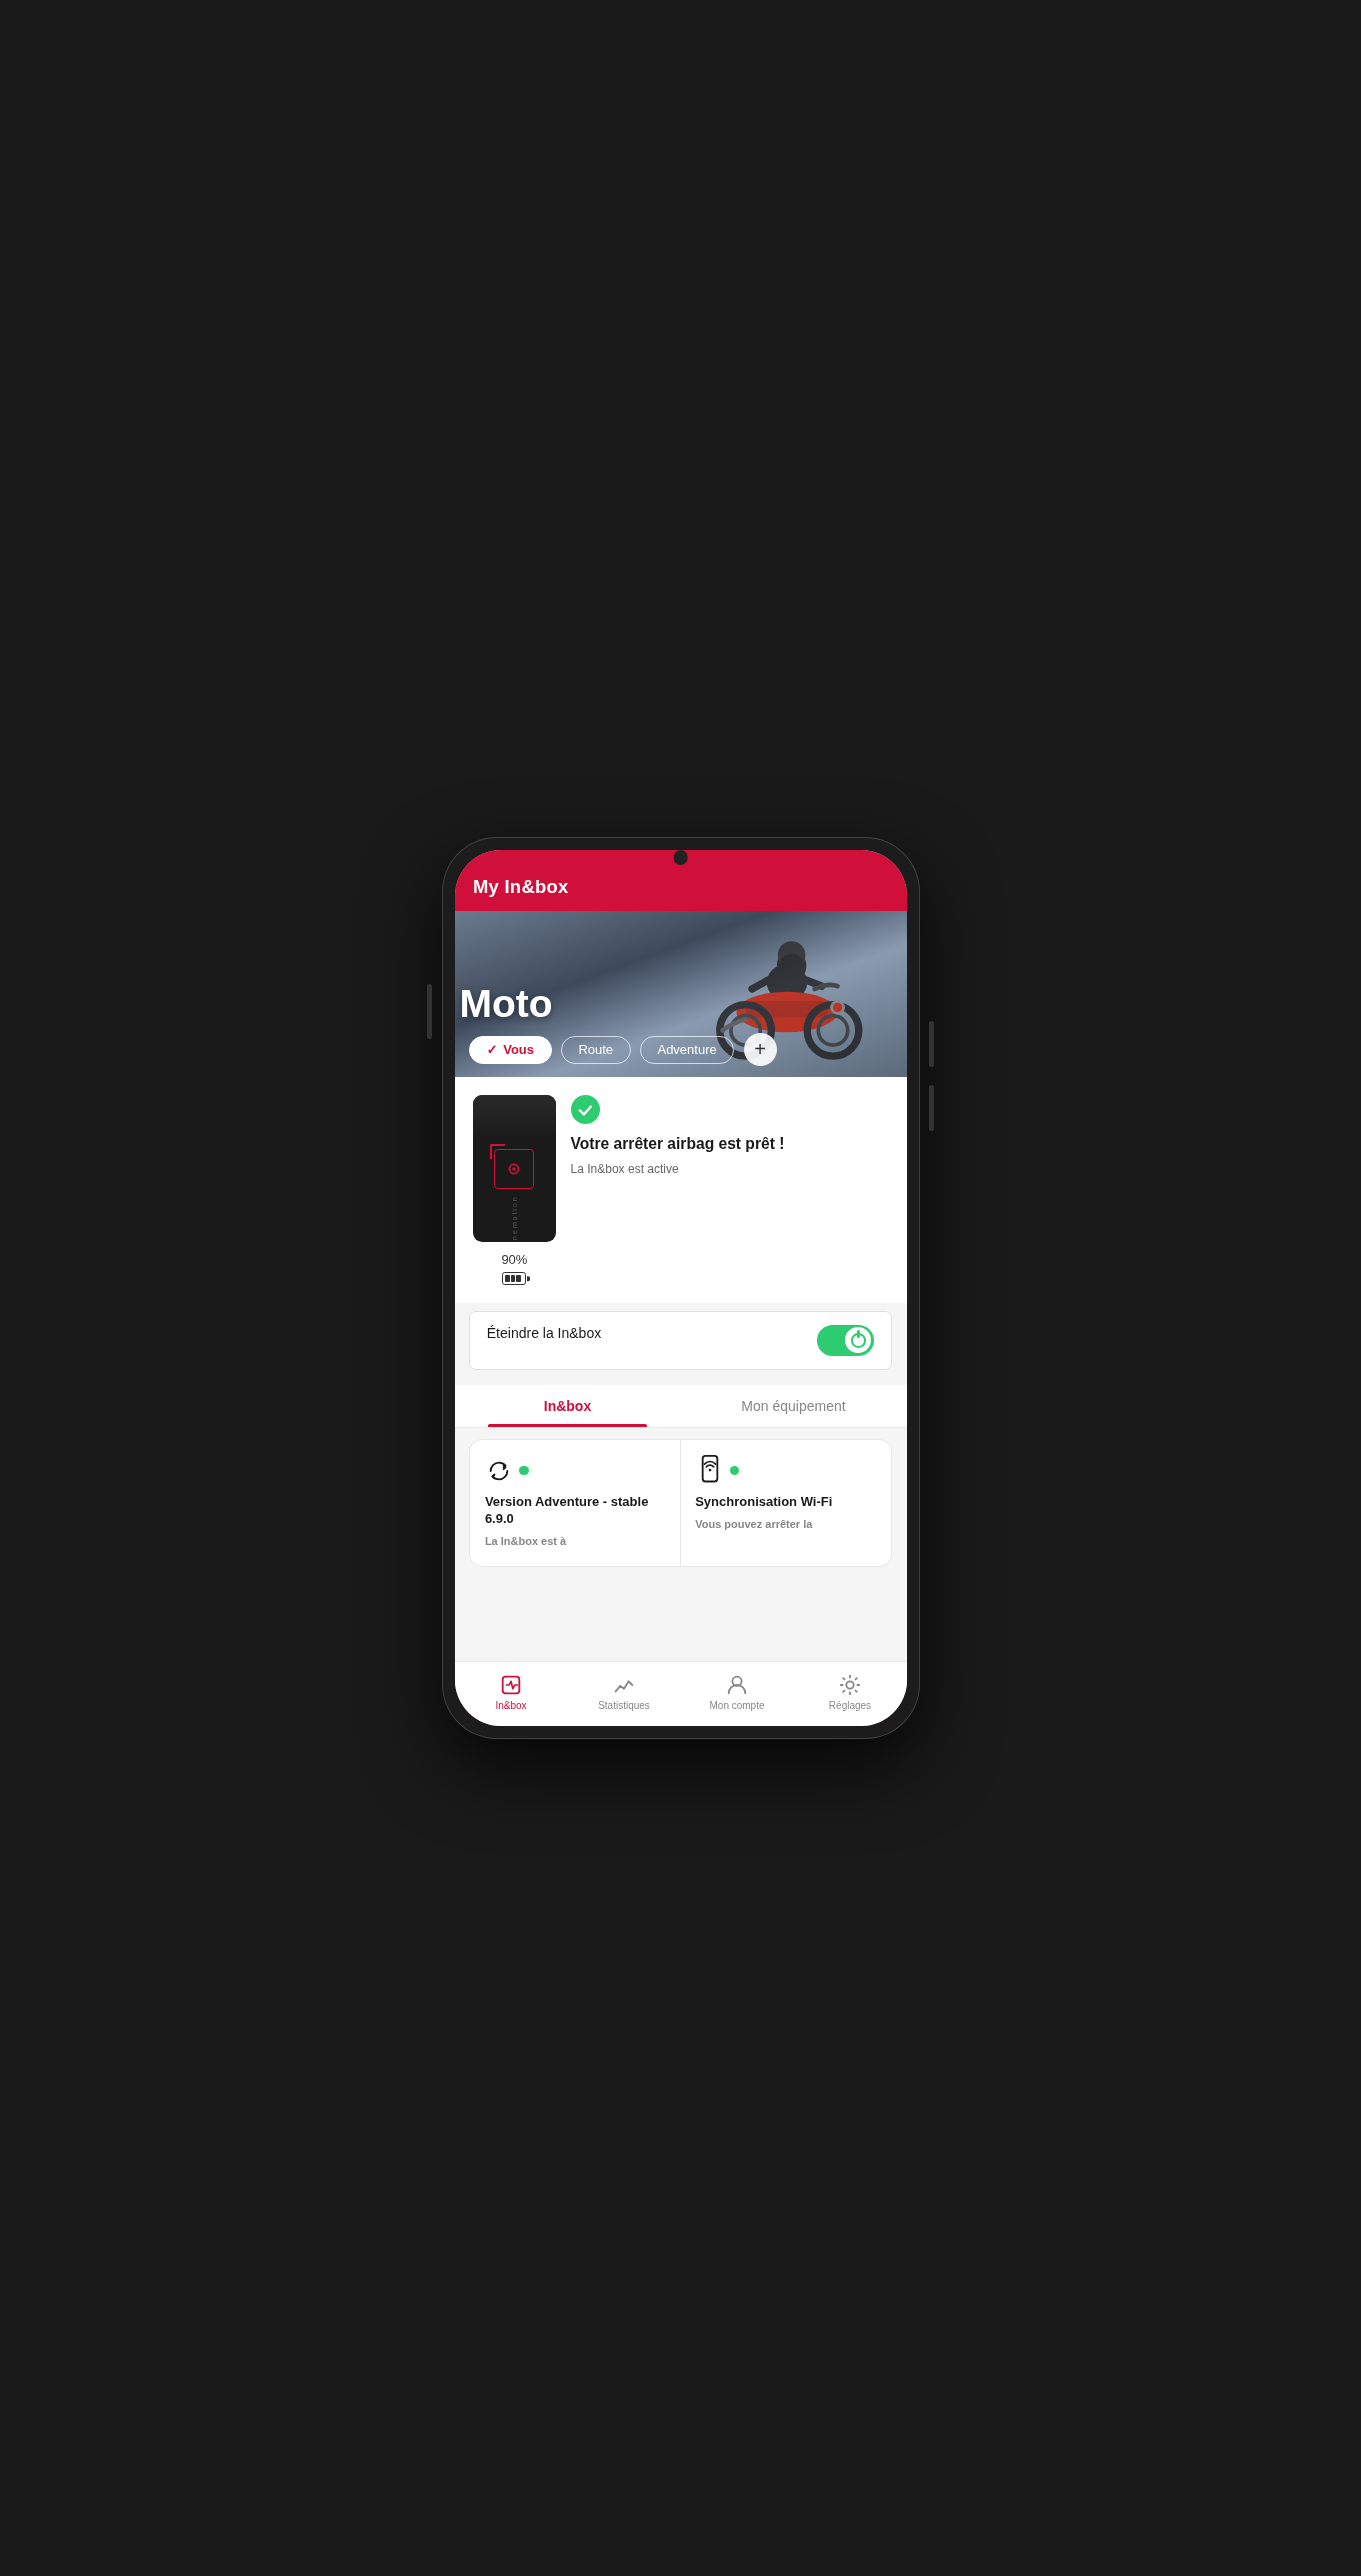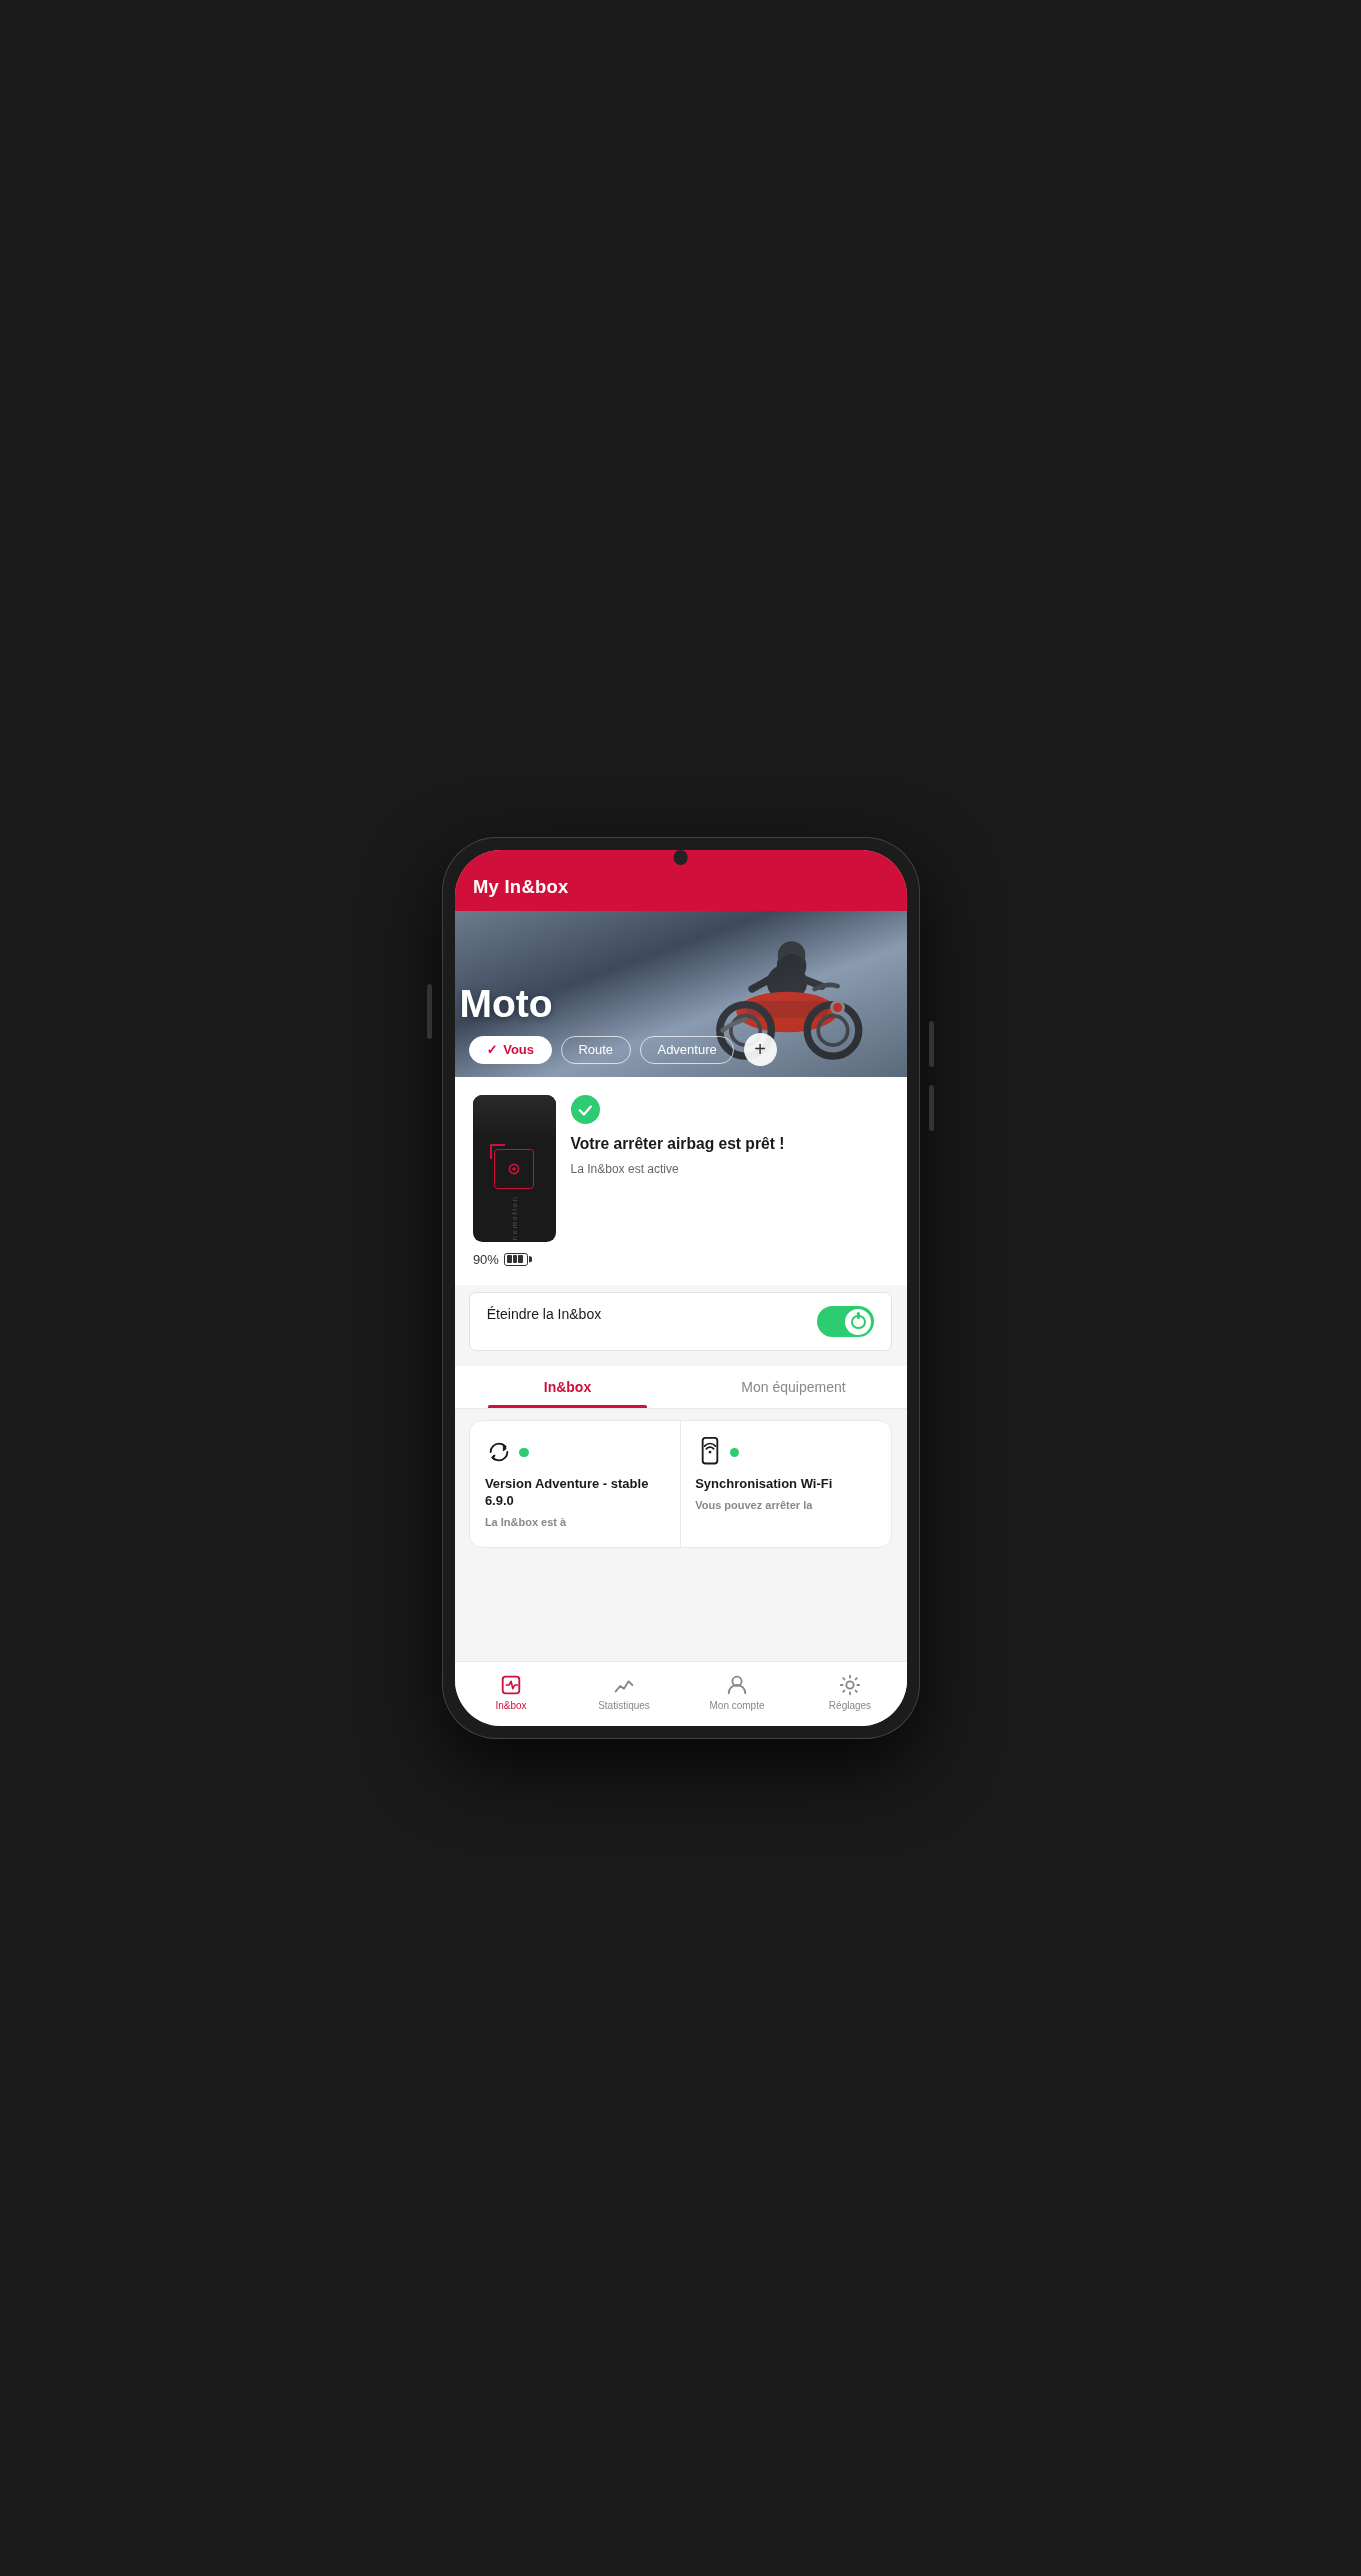--- a/index.html
+++ b/index.html
@@ -255,20 +255,21 @@
     }
 
     .battery-row {
       display: flex;
       align-items: center;
       gap: 5.5px;
       margin-top: 9.2px;
       font-size: 13px;
       color: #333;
       font-weight: 500;
+      flex-direction: column;
     }
 
     .battery-icon {
       display: flex;
       align-items: center;
       gap: 0.9px;
     }
 
     .battery-body {
       width: 24px;

